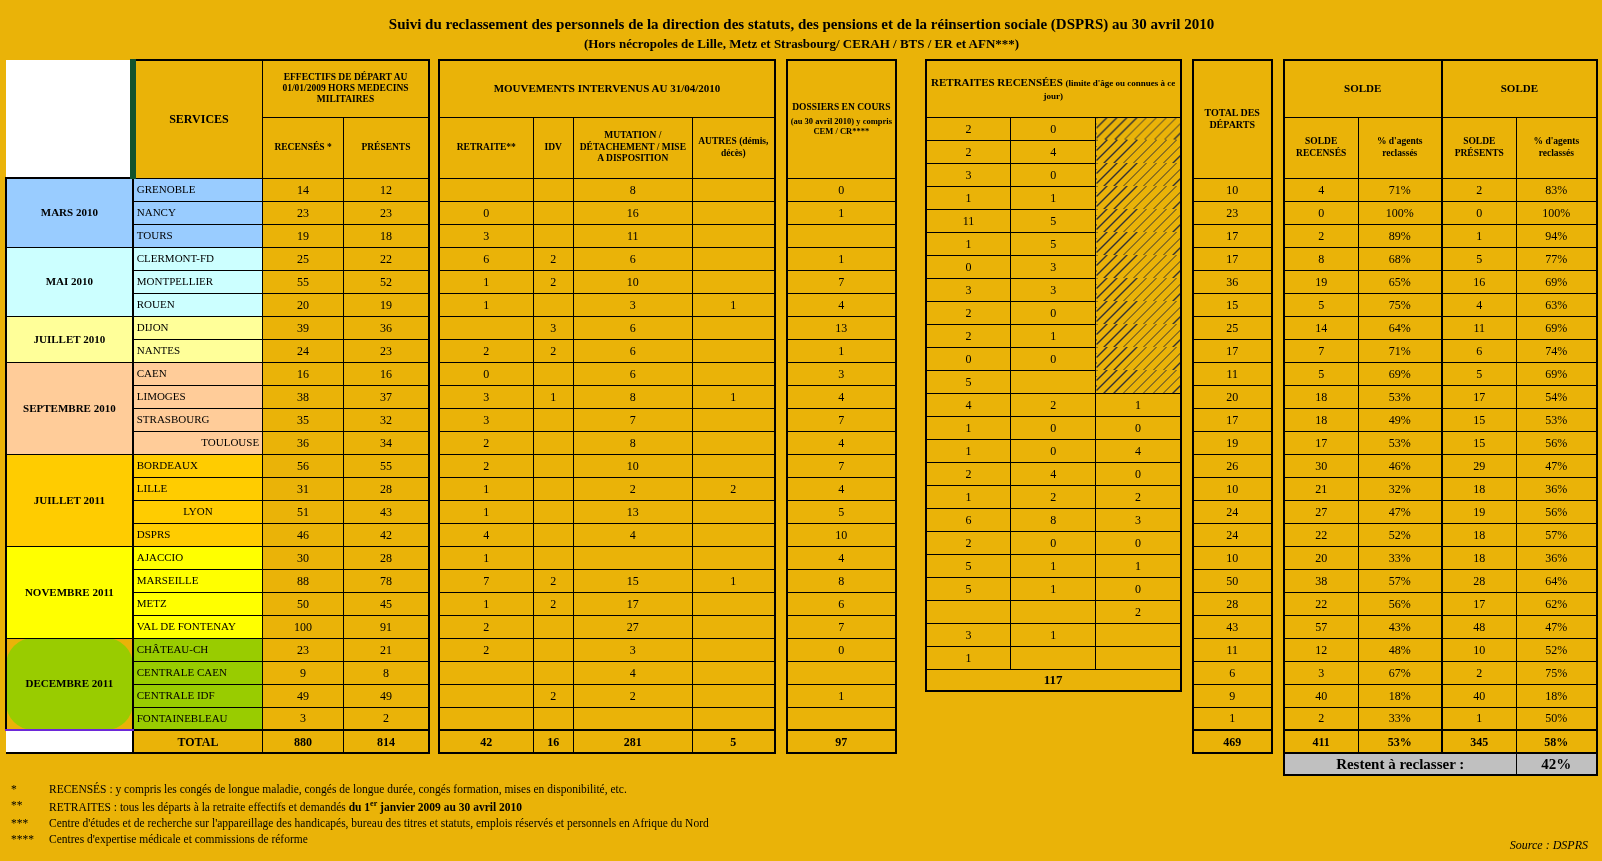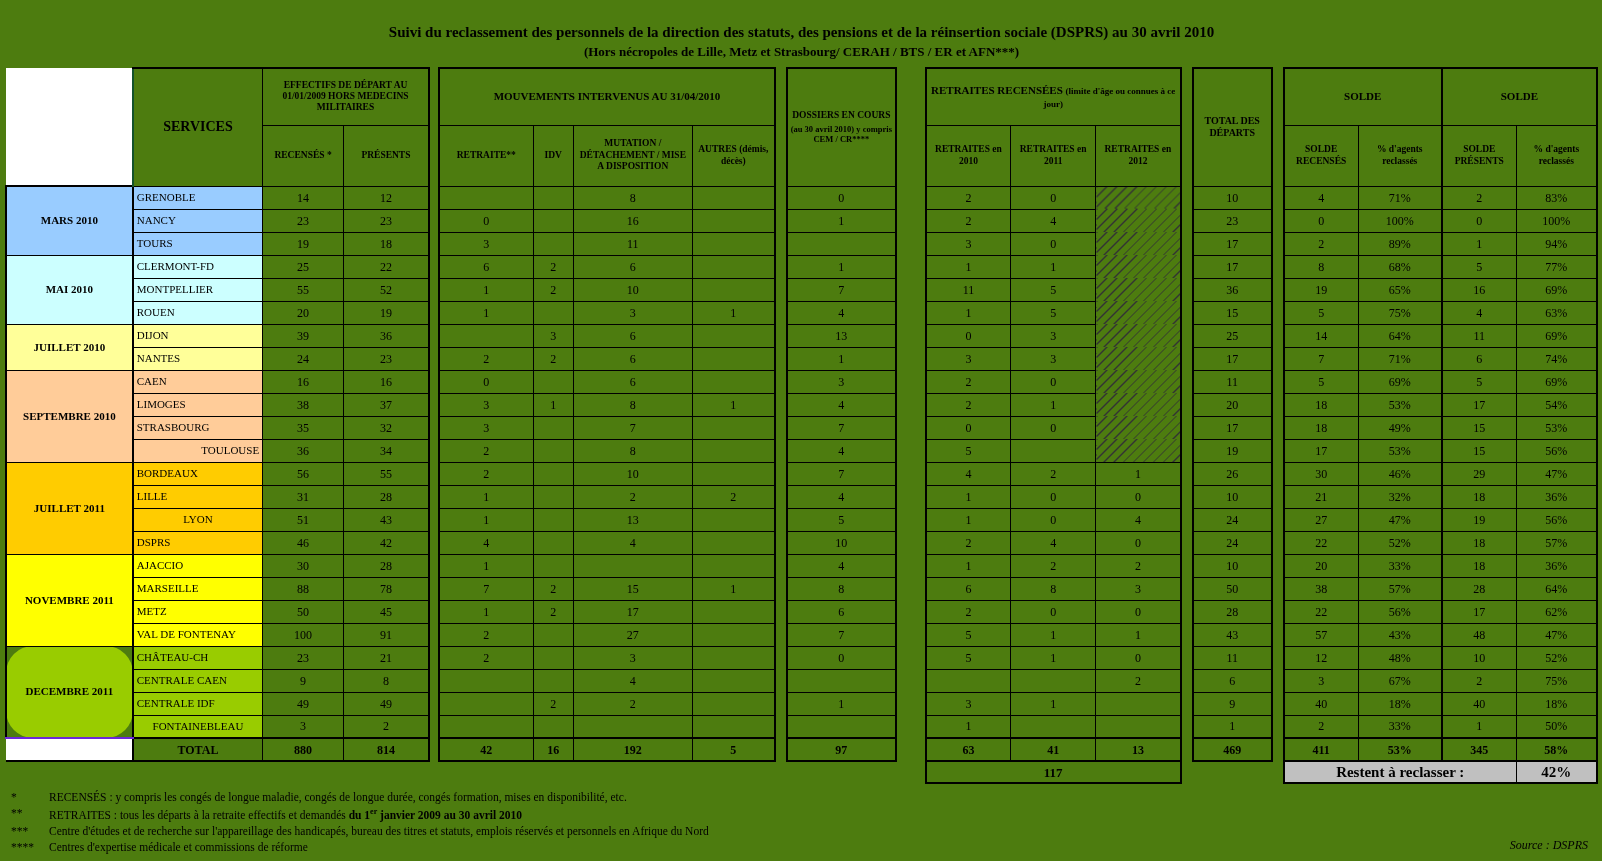--- a/index.html
+++ b/index.html
@@ -1,36 +1,36 @@
 <!DOCTYPE html>
 <html><head>
 <meta charset="utf-8">
 <style>
   * { box-sizing: border-box; margin:0; padding:0; }
   html,body { background:#fff; }
   body { font-family:"Liberation Serif", serif; color:#000; }
-  .page { width:1602px; height:861px; position:relative; padding:24px 4px 0 5px; overflow:hidden; background:#4d7c0f; }
+  .page { width:1602px; height:861px; position:relative; padding:16px 4px 0 5px; overflow:hidden; background:#eab308; }
   .title { text-align:center; font-weight:700; font-size:15px; }
   .subtitle { text-align:center; font-weight:700; font-size:13px; margin-top:3px; }
   .table-area { display:flex; align-items:flex-start; margin-top:7px; }
   table { border-collapse:collapse; table-layout:fixed; }
   #t1 { margin-right:8px; }
   #t2 { margin-right:10px; }
   #t3 { margin-right:28px; }
   #t4 { margin-right:10px; }
   #t5 { margin-right:10px; }
   #t2,#t3,#t4,#t5,#t6 { border:2px solid #000; }
   th,td { border:1px solid #000; text-align:center; vertical-align:middle; }
   th { font-weight:700; font-size:10px; padding:1px 2px; line-height:1.2; }
   .grp { font-size:11px; }
   .sub { font-size:9.5px; }
   td { font-size:12px; padding:0 3px; white-space:nowrap; height:23px; line-height:1; }
   thead .h1 { height:57px; }
   thead .h2 { height:61px; }
-  .svc-h { border-left:2px solid #14532d; border-top:2px solid #000; font-size:14px; }
+  .svc-h { border-left:6px solid #14532d; border-top:2px solid #000; font-size:12px; }
   .eff-h { border-top:2px solid #000; border-right:2px solid #000; font-size:9.5px; }
   .pr-h { border-right:2px solid #000; }
   .pr { border-right:2px solid #000; }
   td.month { font-weight:700; font-size:11px; border-left:2px solid #000; border-right:2px solid #000; }
   td.first-month { border-top:2px solid #000; }
   td.last-month { border-bottom:2px solid #6d28d9;border-radius:27px; }
   td.svc { text-align:left; font-size:11px; padding-left:3px; }
   td.noborder { border:none; background:#fff; }
   .total-row td { border-top:2px solid #000; border-bottom:2px solid #000; font-weight:700; }
   td.total-label { border-left:2px solid #000; }
@@ -194,21 +194,21 @@
             <td class="svc" style="background-color: rgb(153, 204, 0);">CENTRALE CAEN</td>
             <td>9</td>
             <td class="pr">8</td>
           </tr>
           <tr>
             <td class="svc" style="background-color: rgb(153, 204, 0);">CENTRALE IDF</td>
             <td>49</td>
             <td class="pr">49</td>
           </tr>
           <tr>
-            <td class="svc" style="background-color: rgb(153, 204, 0); text-align: center;">FONTAINEBLEAU</td>
+            <td class="svc" style="background-color: rgb(153, 204, 0);">FONTAINEBLEAU</td>
             <td>3</td>
             <td class="pr">2</td>
           </tr>
           <tr class="total-row">
             <td class="noborder"></td>
             <td class="total-label">TOTAL</td>
             <td>880</td>
             <td class="pr">814</td>
           </tr>
         </tbody>
@@ -373,21 +373,21 @@
           </tr>
           <tr>
             <td></td>
             <td></td>
             <td></td>
             <td></td>
           </tr>
           <tr class="total-row">
             <td>42</td>
             <td>16</td>
-            <td>192</td>
+            <td>281</td>
             <td>5</td>
           </tr>
         </tbody>
     </table>
 
     <table id="t3">
       <colgroup>
           <col style="width:110px">
         </colgroup>
       <thead>
@@ -484,25 +484,20 @@
           <col style="width:86px">
           <col style="width:86px">
         </colgroup>
       <thead>
         <tr class="h1">
           <th class="grp" colspan="3">
             <span class="retraites-main">RETRAITES RECENSÉES</span>
             <span class="paren">(limite d'âge ou connues à ce jour)</span>
           </th>
         </tr>
-        <tr class="h2">
-          <th class="sub">RETRAITES en 2010</th>
-          <th class="sub">RETRAITES en 2011</th>
-          <th class="sub">RETRAITES en 2012</th>
-        </tr>
       </thead>
       <tbody>
           <tr>
             <td>2</td>
             <td>0</td>
             <td class="hatch"></td>
           </tr>
           <tr>
             <td>2</td>
             <td>4</td>
@@ -610,25 +605,20 @@
           </tr>
           <tr>
             <td>3</td>
             <td>1</td>
             <td></td>
           </tr>
           <tr>
             <td>1</td>
             <td></td>
             <td></td>
-          </tr>
-          <tr class="total-row">
-            <td>63</td>
-            <td>41</td>
-            <td>13</td>
           </tr>
           <tr class="extra-row">
             <td colspan="3">117</td>
           </tr>
         </tbody>
     </table>
 
     <table id="t5">
       <colgroup>
           <col style="width:80px">

